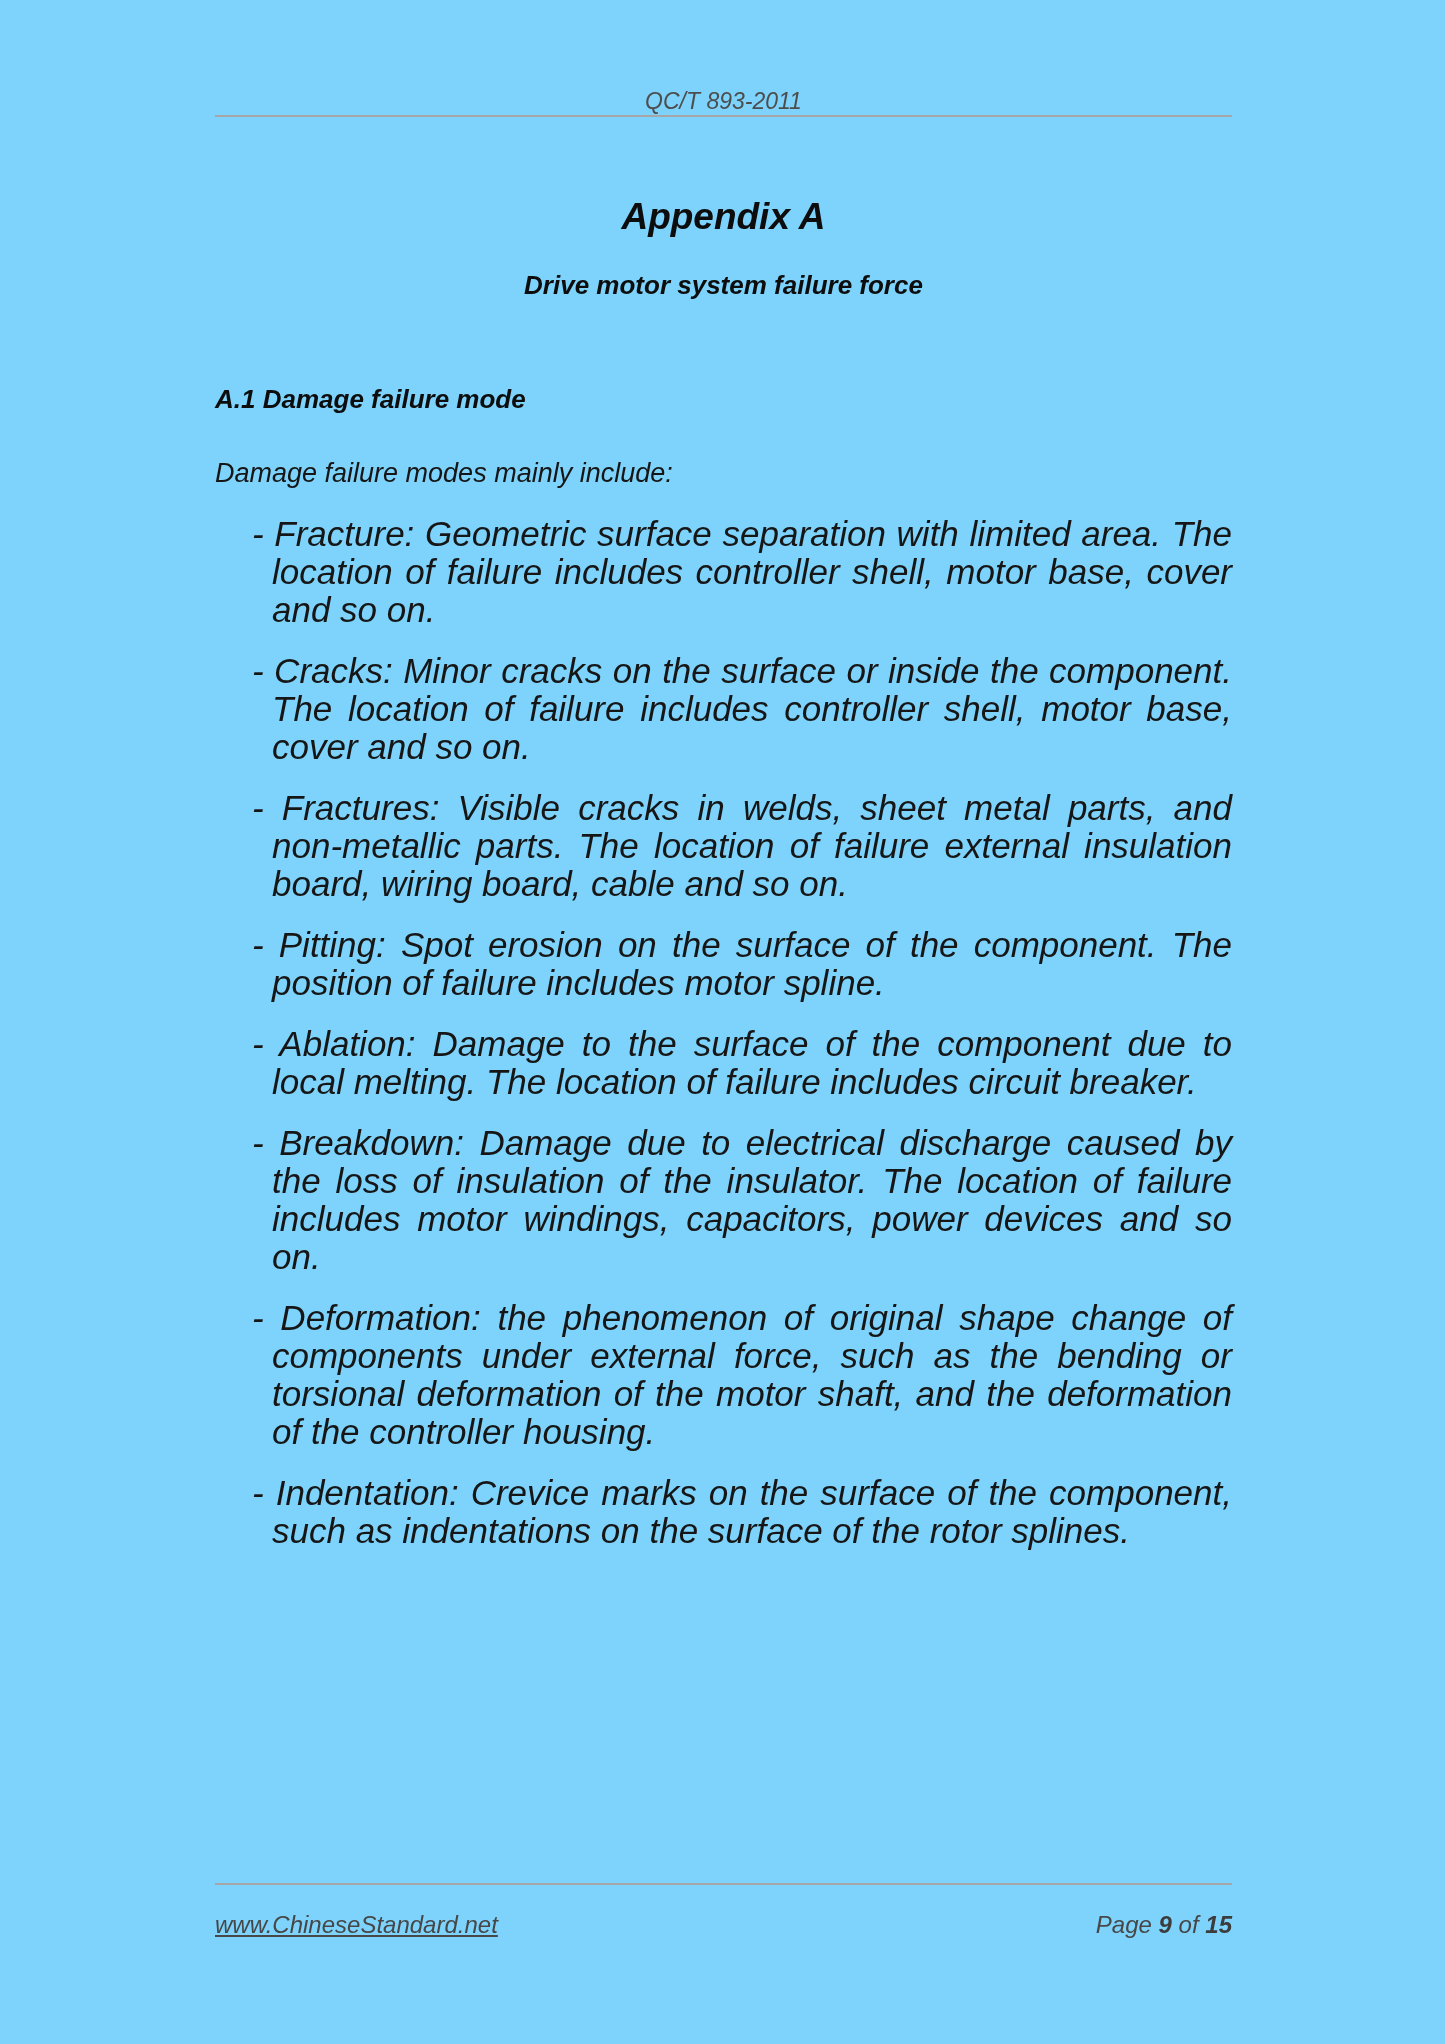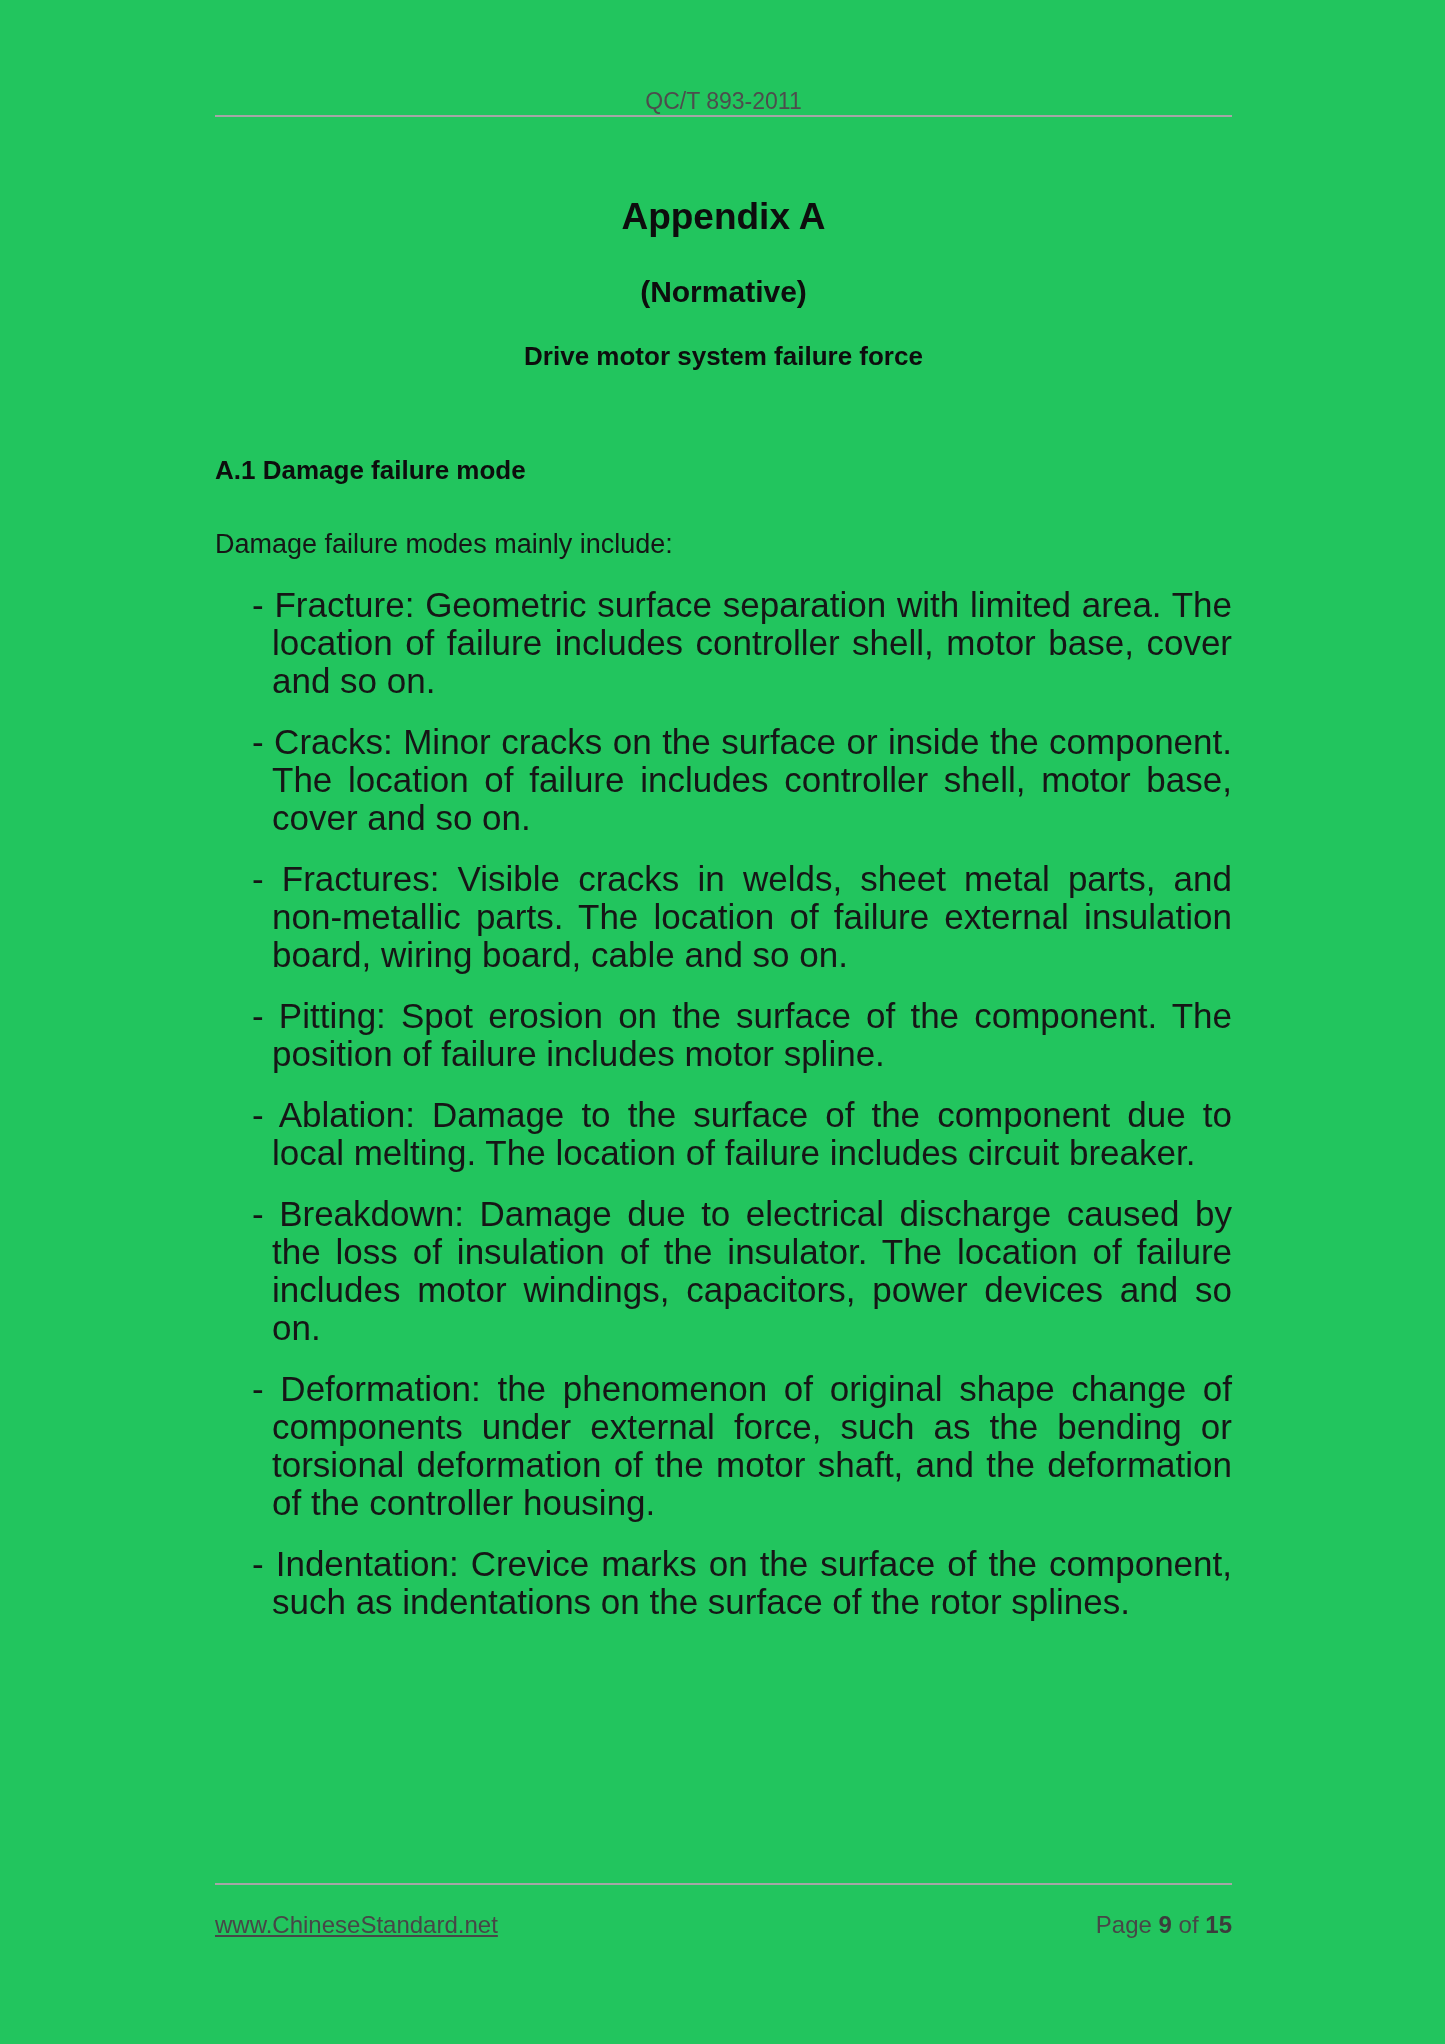--- a/index.html
+++ b/index.html
@@ -4,24 +4,25 @@
 <style>
   html, body {
     margin: 0;
     padding: 0;
     background: #ffffff;
   }
   .page {
     position: relative;
     width: 1445px;
     height: 2044px;
-    background: #22c55e;
+    background: #7dd3fc;
     font-family: "Liberation Sans", sans-serif;
     color: #111111;
     overflow: hidden;
+    font-style: italic;
   }
   .content {
     margin: 0 213px 0 215px; 
   }
   .doc-number {
     margin: 0;
     padding-top: 88px;
     text-align: center;
     font-size: 23px;
     line-height: 27px;
@@ -116,21 +117,20 @@
 <div class="page">
 
   <div class="content">
 
     <div class="doc-number">QC/T 893-2011</div>
 
     <hr class="rule rule-top">
 
     <h1 class="appendix-title">Appendix A</h1>
 
-    <h2 class="normative">(Normative)</h2>
 
     <h3 class="subject">Drive motor system failure force</h3>
 
     <h4 class="section-heading">A.1 Damage failure mode</h4>
 
     <p class="intro">Damage failure modes mainly include:</p>
 
     <p class="bullet">- Fracture: Geometric surface separation with limited area. The location of failure includes controller shell, motor base, cover and so on.</p>
     <p class="bullet">- Cracks: Minor cracks on the surface or inside the component. The location of failure includes controller shell, motor base, cover and so on.</p>
     <p class="bullet">- Fractures: Visible cracks in welds, sheet metal parts, and non-metallic parts. The location of failure external insulation board, wiring board, cable and so on.</p>

